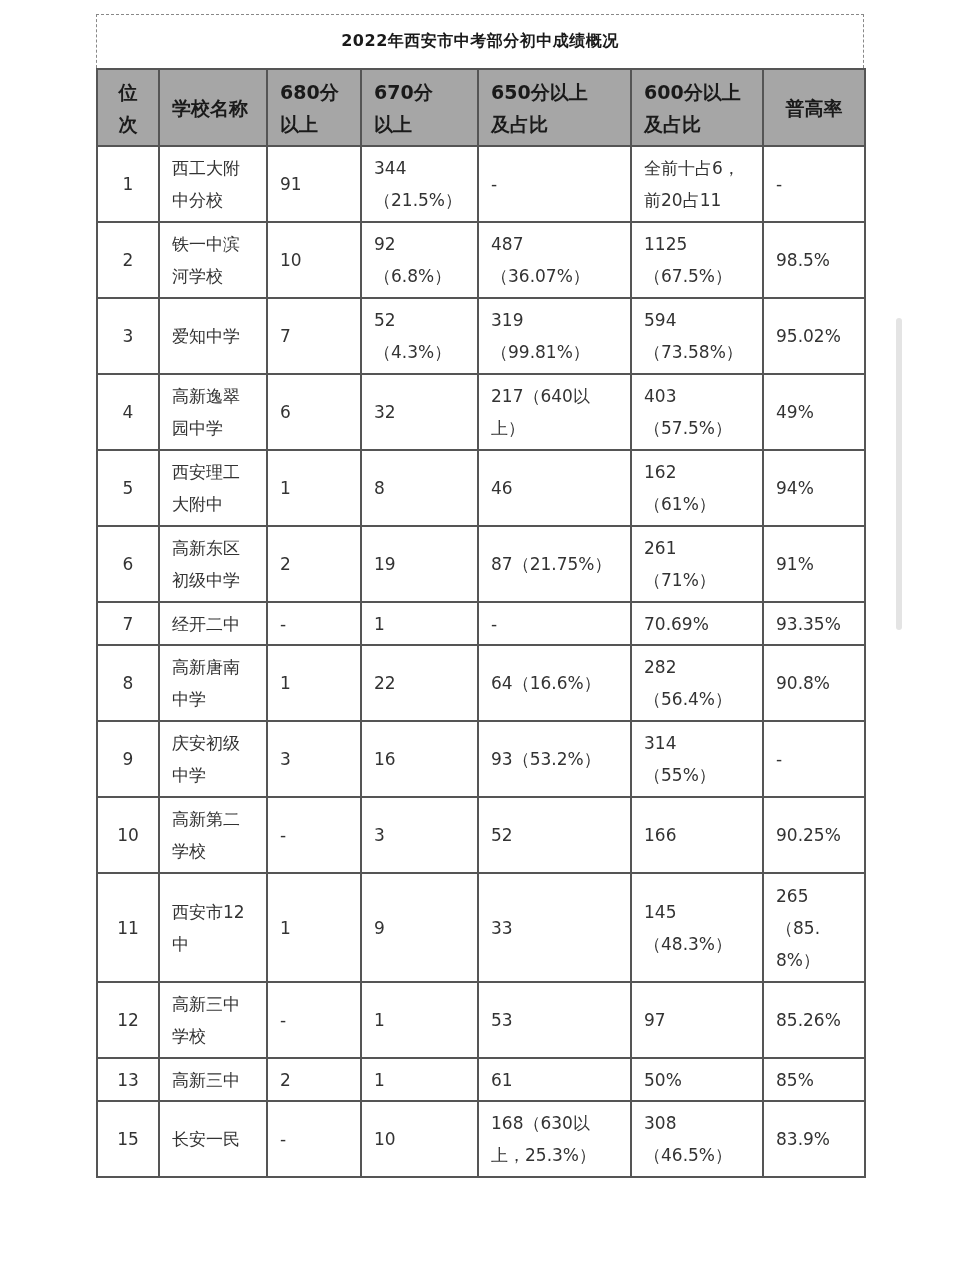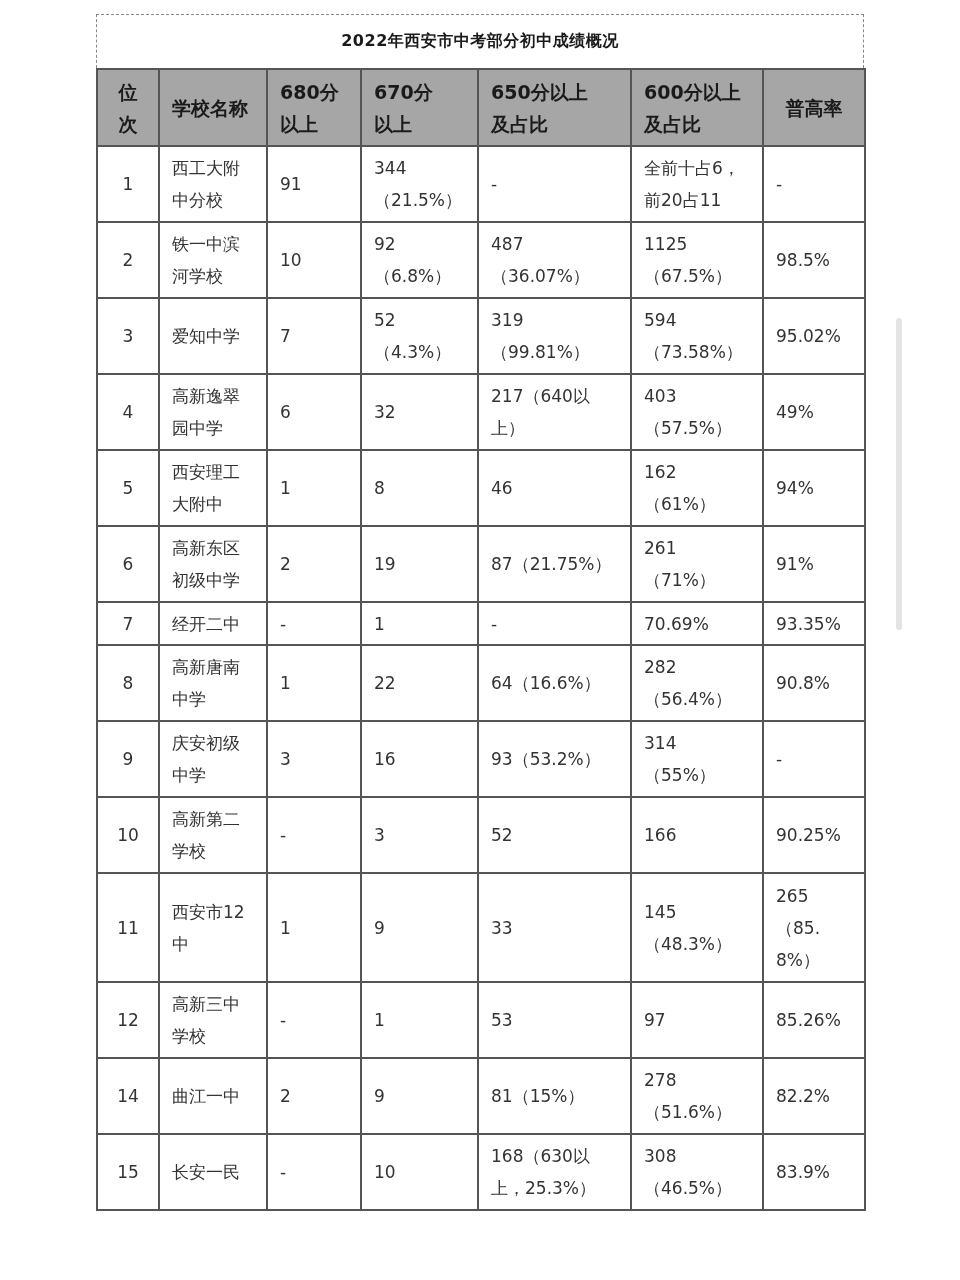--- a/index.html
+++ b/index.html
@@ -367,42 +367,41 @@
           <td>
             <span class="cell-text">53</span>
           </td>
           <td>
             <span class="cell-text">97</span>
           </td>
           <td>
             <span class="cell-text">85.26%</span>
           </td>
         </tr>
-        <tr>
-          <td class="c-rank">
-            <span class="cell-text">14</span>
-          </td>
-          <td>
-            <span class="cell-text">曲江一中</span>
+        <tr class="short">
+          <td class="c-rank">
+            <span class="cell-text">13</span>
+          </td>
+          <td>
+            <span class="cell-text">高新三中</span>
           </td>
           <td>
             <span class="cell-text">2</span>
           </td>
           <td>
-            <span class="cell-text">9</span>
-          </td>
-          <td>
-            <span class="cell-text">81（15%）</span>
-          </td>
-          <td>
-            <span class="cell-text">278
-（51.6%）</span>
-          </td>
-          <td>
-            <span class="cell-text">82.2%</span>
+            <span class="cell-text">1</span>
+          </td>
+          <td>
+            <span class="cell-text">61</span>
+          </td>
+          <td>
+            <span class="cell-text">50%</span>
+          </td>
+          <td>
+            <span class="cell-text">85%</span>
           </td>
         </tr>
         <tr>
           <td class="c-rank">
             <span class="cell-text">15</span>
           </td>
           <td>
             <span class="cell-text">长安一民</span>
           </td>
           <td>

